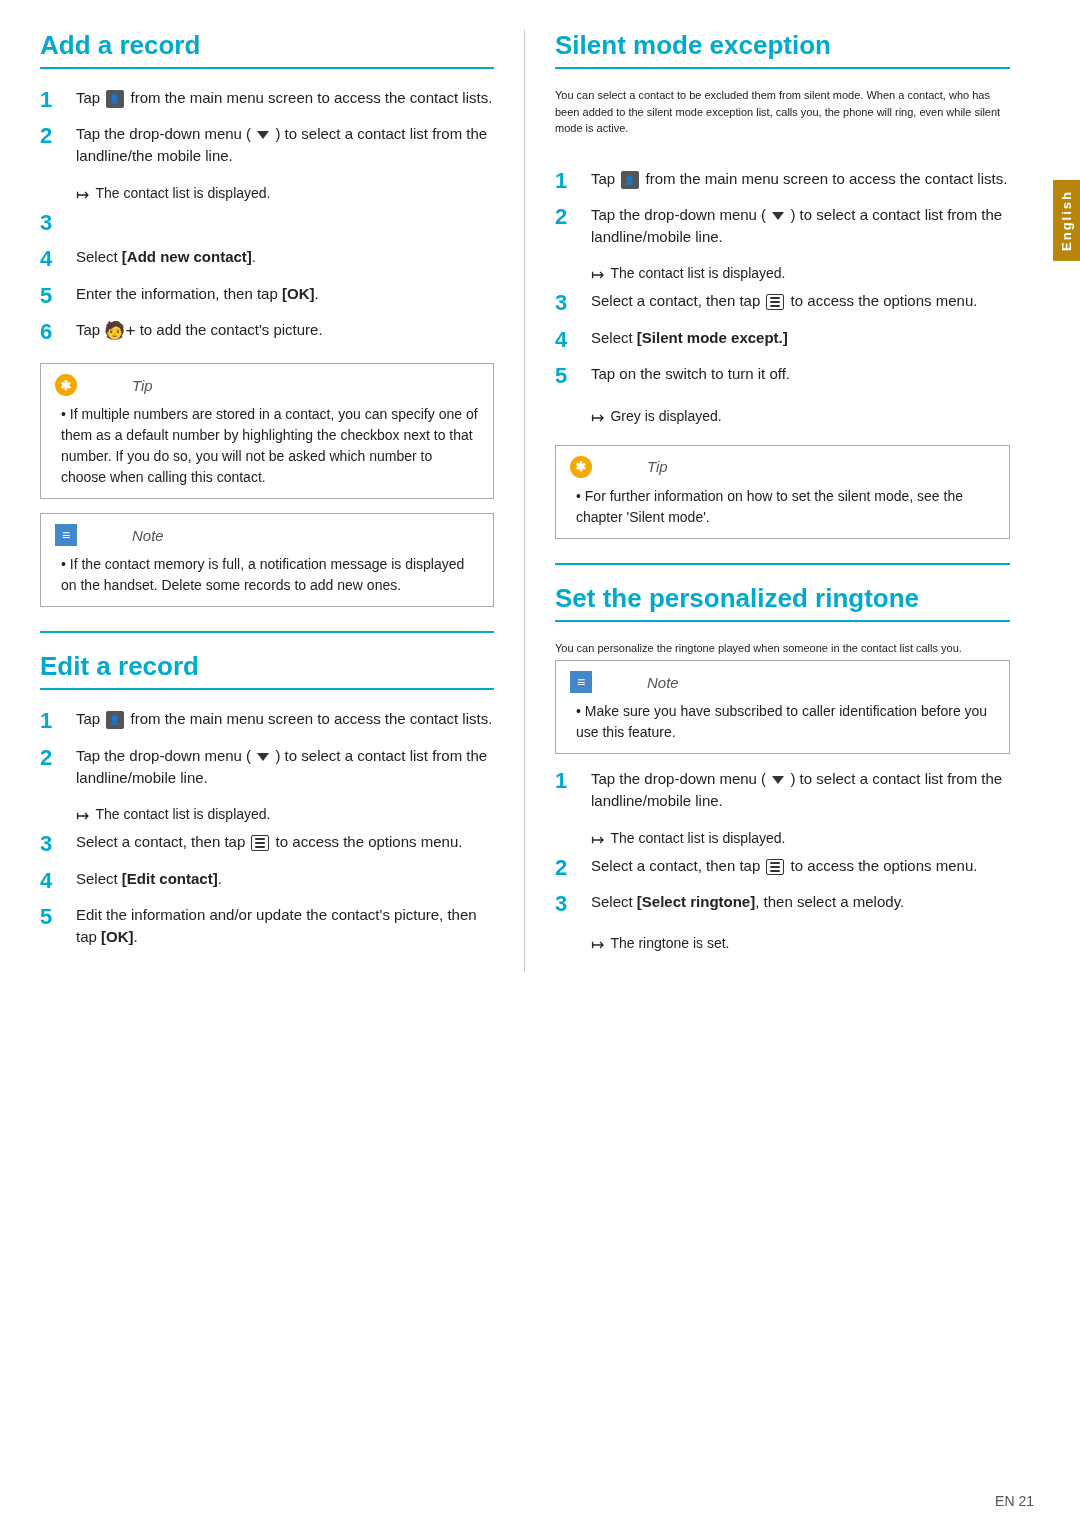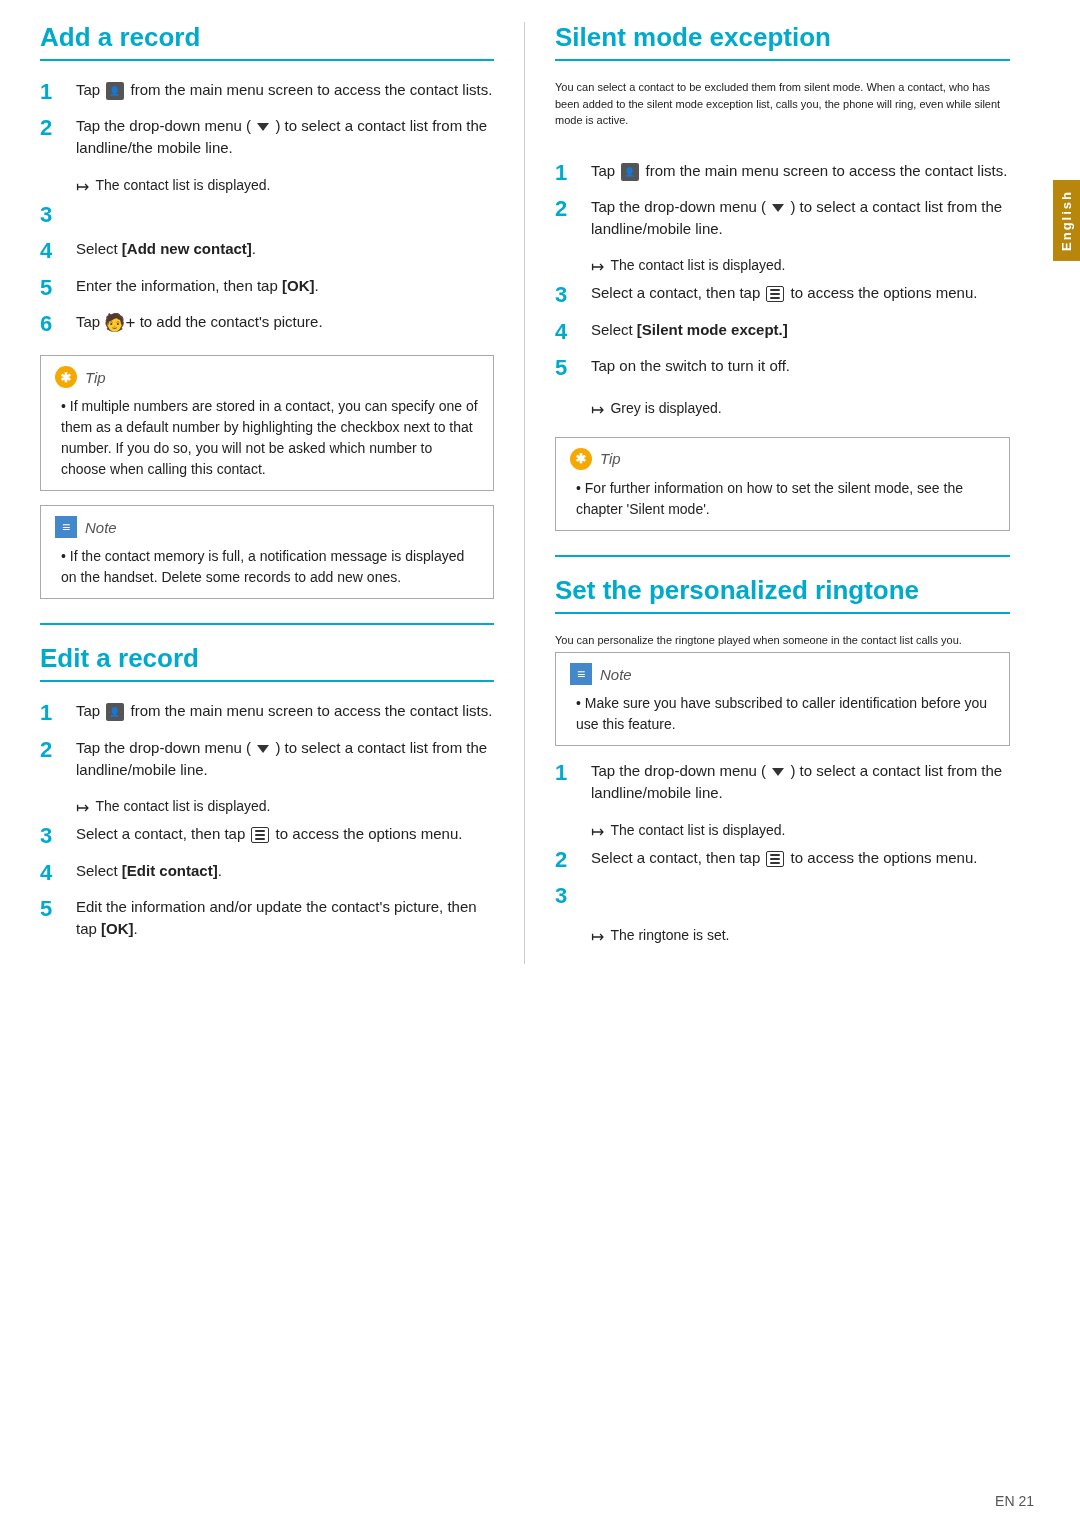--- a/index.html
+++ b/index.html
@@ -30,21 +30,21 @@
       padding: 10px 6px;
       letter-spacing: 2px;
       z-index: 10;
     }
 
     .content-area {
       flex: 1;
       display: grid;
       grid-template-columns: 1fr 1fr;
       column-gap: 0;
-      padding: 22px 50px 30px 40px;
+      padding: 30px 50px 30px 40px;
       padding-right: 70px;
     }
 
     
     .left-col {
       padding-right: 30px;
       border-right: 1px solid #cccccc;
     }
 
     
@@ -116,20 +116,21 @@
       border-radius: 0;
       padding: 10px 14px;
       margin-bottom: 14px;
       background: #fff;
     }
 
     .box-header {
       display: flex;
       align-items: center;
       margin-bottom: 8px;
+      gap: 47px;
     }
 
     .tip-icon {
       width: 22px;
       height: 22px;
       background: #f5a800;
       border-radius: 50%;
       display: flex;
       align-items: center;
       justify-content: center;
@@ -481,20 +482,23 @@
             Select a contact, then tap <span class="icon-menu">
                 <span></span>
                 <span></span>
                 <span></span>
               </span> to access the options menu.
           </span>
         </li>
 
         <li class="step-item">
           <span class="step-number">3</span>
+          <span class="step-text">
+            Select <span style="font-weight:bold;">[Select ringtone]</span>, then select a melody.
+          </span>
         </li>
         <div class="arrow-result">The ringtone is set.</div>
       </ul>
     </div>
 
   </div>
 </div>
 
 <div class="page-footer">EN  21</div>
 

